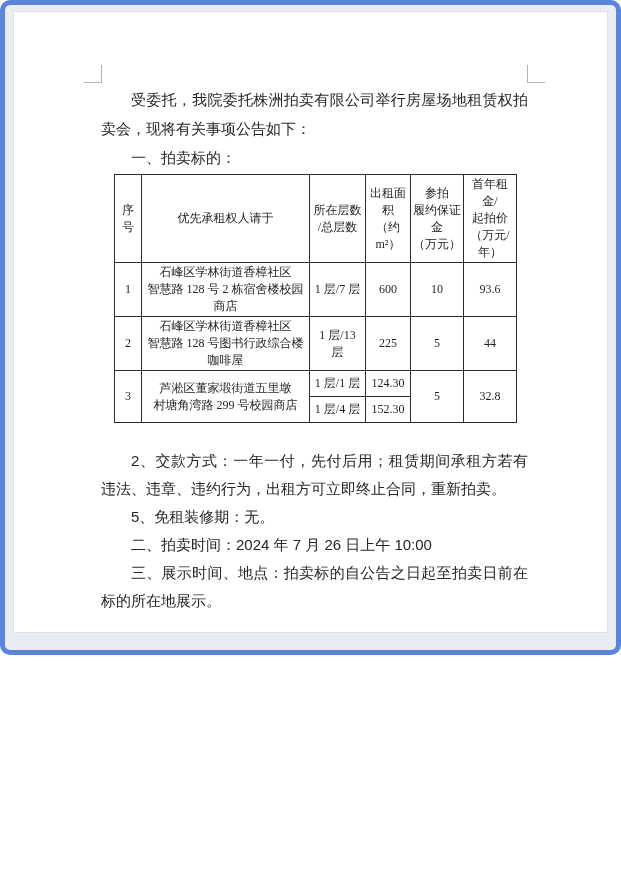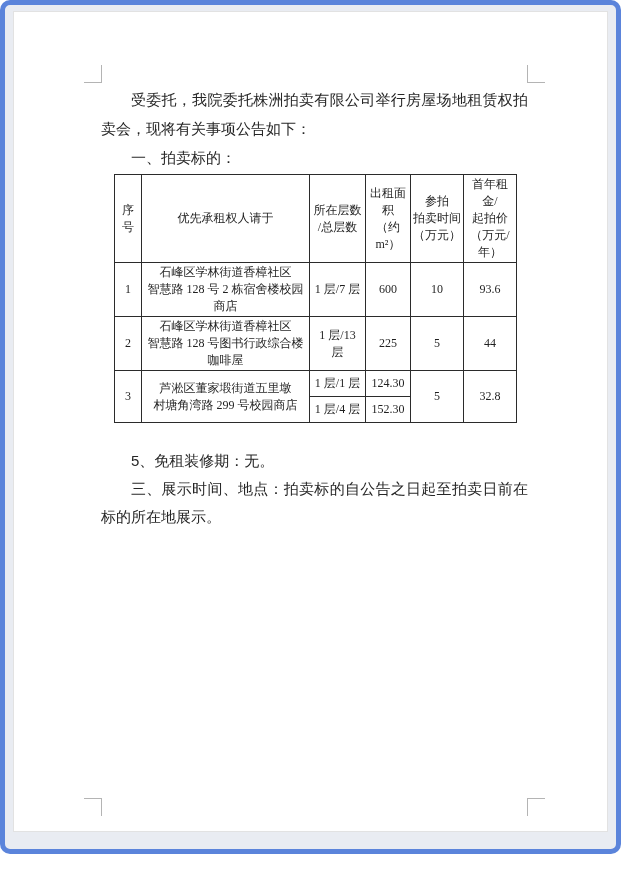--- a/index.html
+++ b/index.html
@@ -1,18 +1,18 @@
 <!DOCTYPE html>
 <html><head>
 <meta charset="utf-8">
 <style>
   html,body{margin:0;padding:0;background:#ffffff;}
   .frame{
     position:relative;
-    width:621px;height:854px;
+    width:621px;height:655px;
     box-sizing:border-box;
     border:5px solid #5b84db;
     border-radius:10px;
     background:#e9ecf2;
     overflow:hidden;
     font-family:"Liberation Sans", sans-serif;
   }
   .sheet{
     position:absolute;
     left:8px;top:6px;right:8px;bottom:17px;
@@ -88,21 +88,21 @@
         </colgroup>
         <tbody>
           <tr class="h-header">
             <td class="pre">序号</td>
             <td class="pre">优先承租权人请于</td>
             <td class="pre">所在层数
 /总层数</td>
             <td class="pre">出租面积
 （约m²）</td>
             <td class="pre">参拍
-拍卖时间
+履约保证金
 （万元）</td>
             <td class="pre">首年租金/
 起拍价
 （万元/
 年）</td>
           </tr>
           <tr class="h-row">
             <td>1</td>
             <td class="pre loc">石峰区学林街道香樟社区
 智慧路 128 号 2 栋宿舍楼校园商店</td>
@@ -129,18 +129,20 @@
             <td rowspan="2">5</td>
             <td rowspan="2">32.8</td>
           </tr>
           <tr class="h-sub">
             <td>1 层/4 层</td>
             <td>152.30</td>
           </tr>
         </tbody>
       </table>
 
+      <p class="tight">2、交款方式：一年一付，先付后用；租赁期间承租方若有违法、违章、违约行为，出租方可立即终止合同，重新拍卖。</p>
       <p class="tight">5、免租装修期：无。</p>
+      <p class="tight">二、拍卖时间：2024 年 7 月 26 日上午 10:00</p>
       <p class="tight">三、展示时间、地点：拍卖标的自公告之日起至拍卖日前在标的所在地展示。</p>
 
     </div>
   </div>
 </div>
 
 </body></html>

